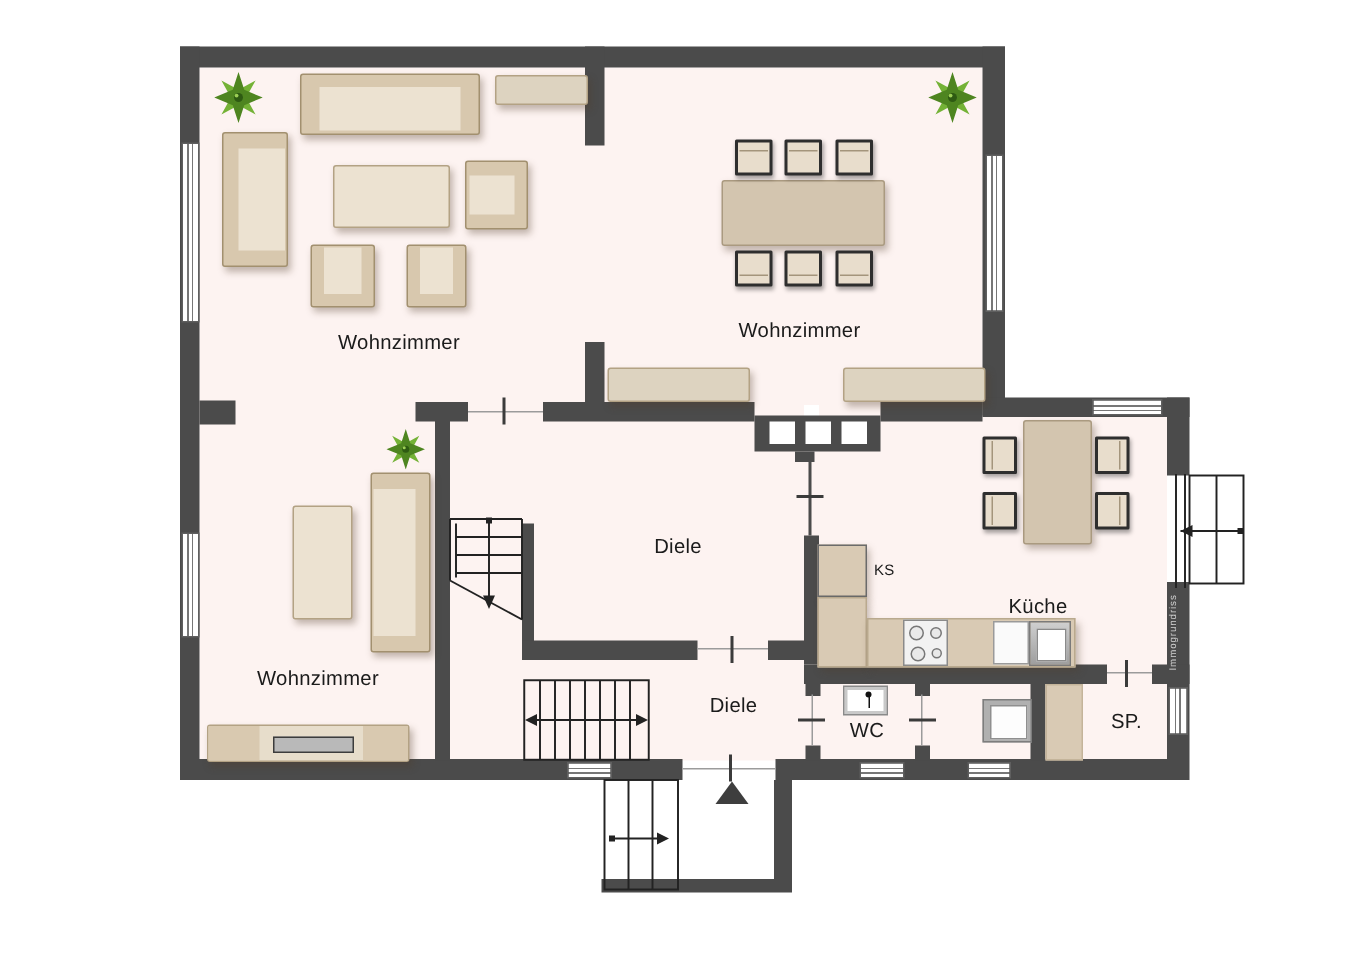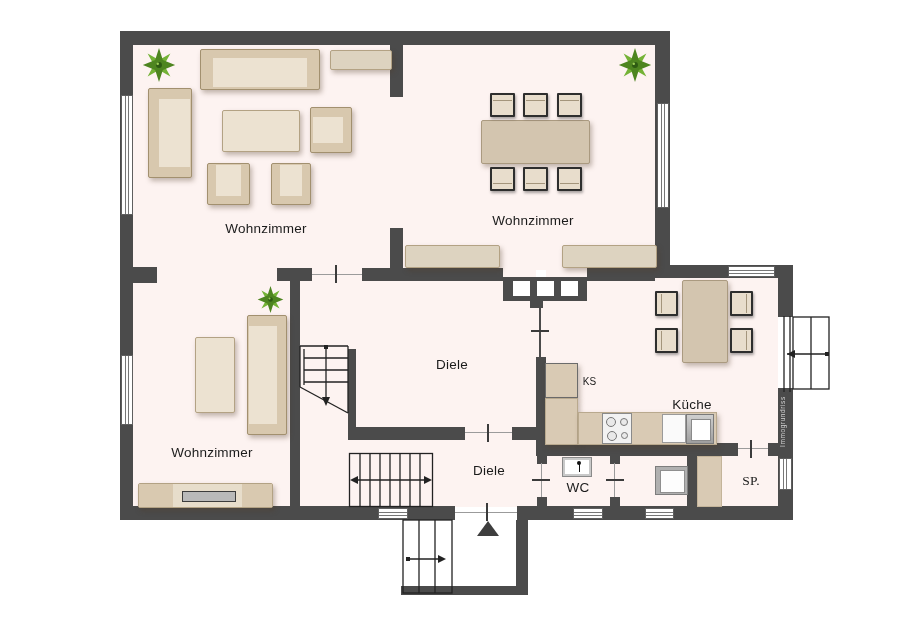--- a/index.html
+++ b/index.html
@@ -277,17 +277,17 @@
     </svg>
   </div>
 
   <span class="label" style="left:266px;top:228px;">Wohnzimmer</span>
   <span class="label" style="left:533px;top:220px;">Wohnzimmer</span>
   <span class="label" style="left:212px;top:452px;">Wohnzimmer</span>
   <span class="label" style="left:452px;top:364px;">Diele</span>
   <span class="label" style="left:680px;top:404px;margin-left:12px;">Küche</span>
   <span class="label" style="left:489px;top:470px;">Diele</span>
   <span class="label" style="left:578px;top:487px;">WC</span>
-  <span class="label" style="left:751px;top:481px;font-family:Liberation Serif, serif;">SP.</span>
+  <span class="label" style="left:751px;top:481px;">SP.</span>
 
   <div class="watermark" style="left:779px;top:396px;width:14px;height:52px;">Immogrundriss</div>
 
 </div>
 
 </body></html>

